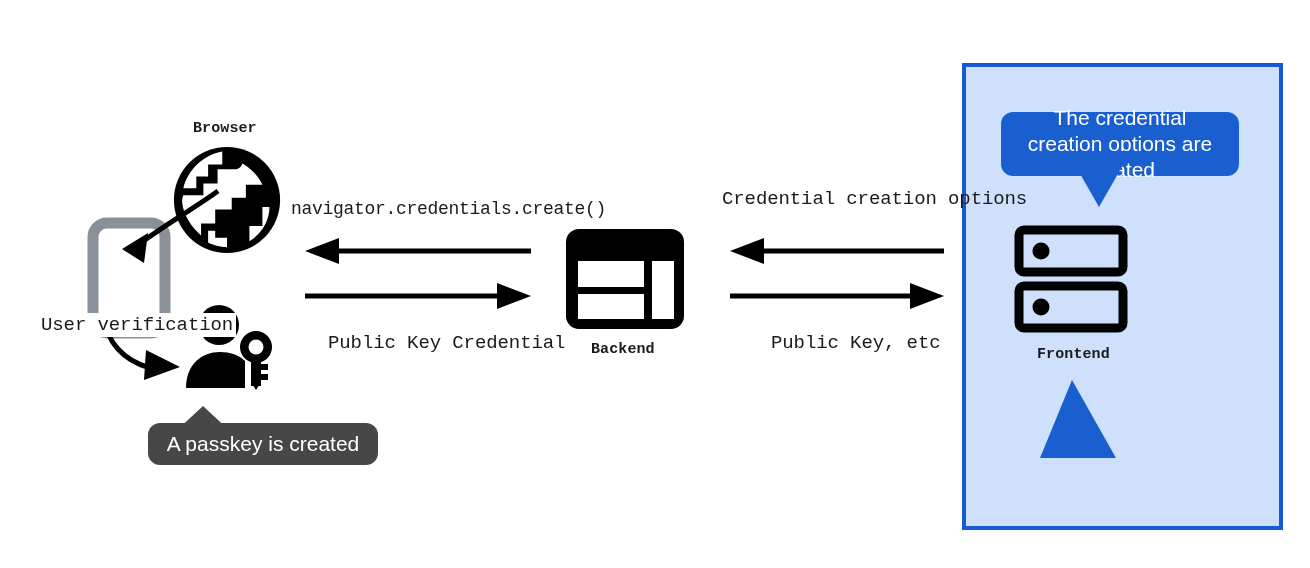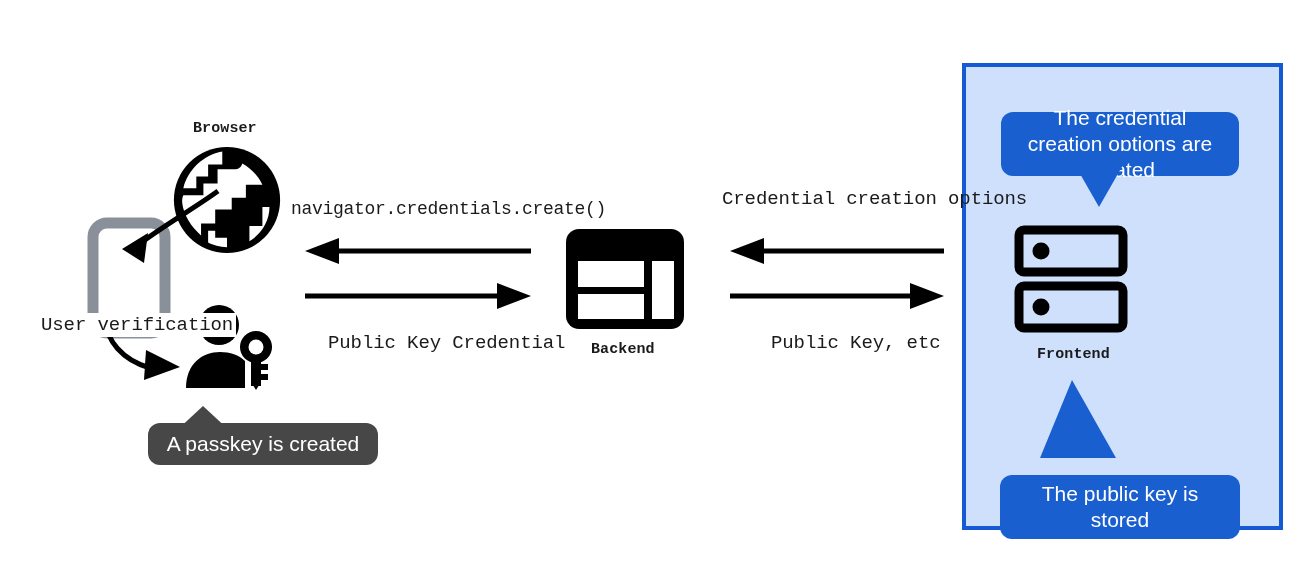--- a/index.html
+++ b/index.html
@@ -203,15 +203,14 @@
       <circle cx="26" cy="81" r="8.5" fill="#000000"></circle>
     </svg>
   </div>
   <div class="label label-bold" style="left:1037px; top:346px;">Frontend</div>
 
   <div class="abs" style="left:1038px; top:380px;">
     <svg width="100" height="78" viewBox="0 0 100 78">
       <polygon points="34,0 2,78 78,78" fill="#1a5fd0"></polygon>
     </svg>
   </div>
-  <div class="tooltip tooltip-blue" style="left:1000px; top:451px; width:240px; height:64px;">The public key is stored</div>
 
 </div>
 
 </body></html>

